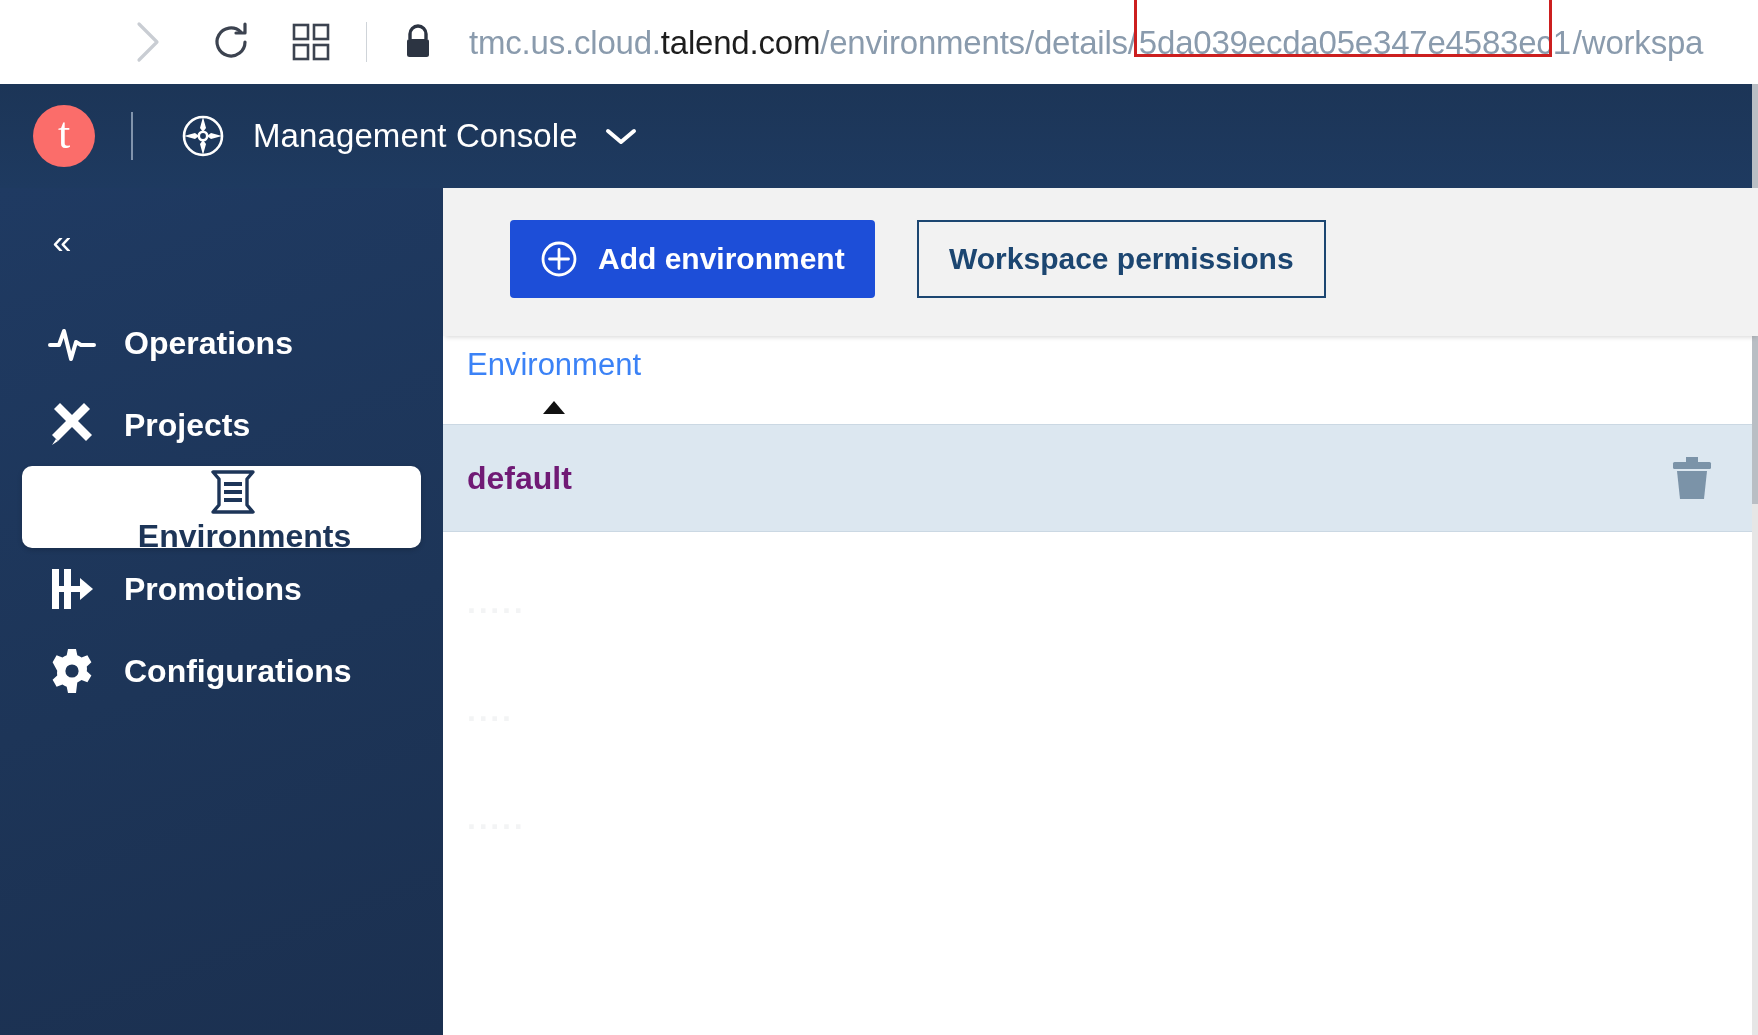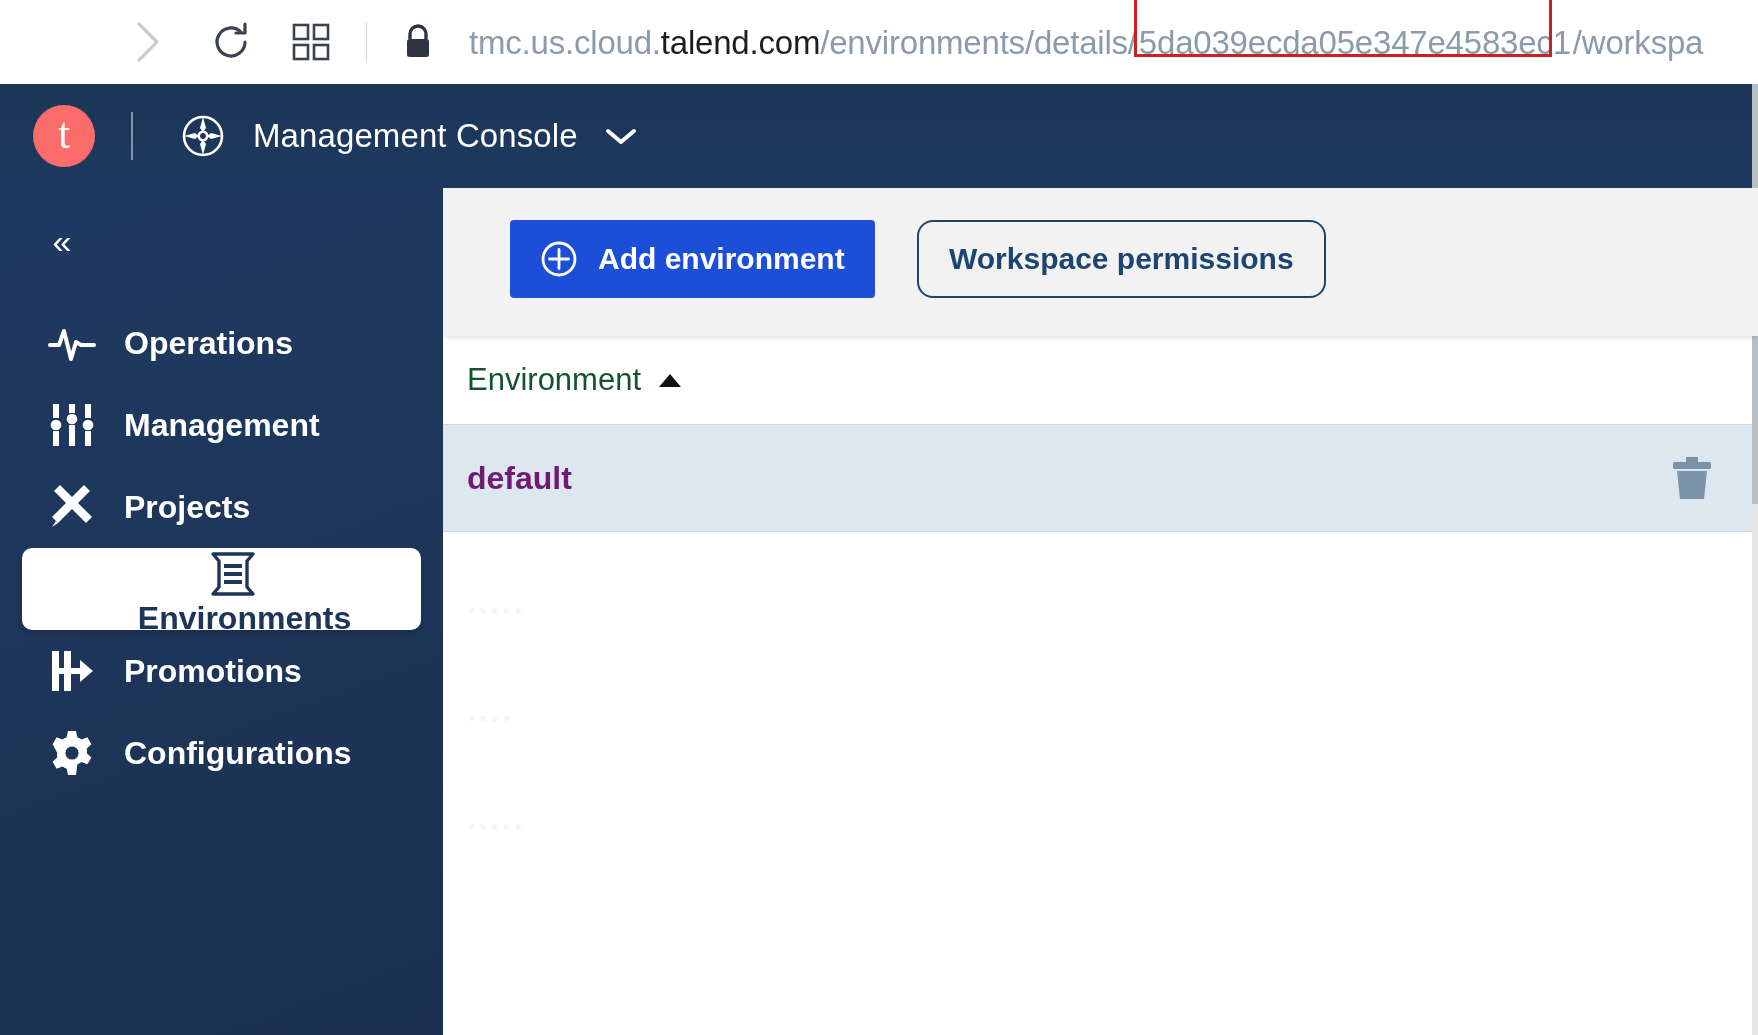--- a/index.html
+++ b/index.html
@@ -168,40 +168,41 @@
     font-family: "Liberation Sans", sans-serif;
     display: flex; align-items: center; justify-content: center;
     gap: 20px;
     cursor: pointer;
     padding: 0 30px;
   }
   .btn-outline {
     position: absolute; left: 474px; top: 32px;
     height: 78px; min-width: 386px;
     background: #f2f2f2;
-    border: 2px solid #1c4671; border-radius: 16px;
+    border: 2px solid #1c4671; border-radius: 0;
     color: #1c4671;
     font-size: 30px; font-weight: bold;
     font-family: "Liberation Sans", sans-serif;
     display: flex; align-items: center; justify-content: center;
     cursor: pointer;
     padding: 0 30px;
   }
 
   .table-area { position: relative; height: 699px; background: #ffffff; }
   .table-head {
     height: 88px;
     display: flex; align-items: center;
     background: #ffffff;
     padding-left: 24px;
   }
   .col-head {
     display: flex; align-items: center; gap: 18px;
-    color: #14532d;
+    color: #3b82f6;
     font-size: 31px;
+    flex-direction: column;
   }
   .sort-caret {
     width: 0; height: 0;
     border-left: 11px solid transparent;
     border-right: 11px solid transparent;
     border-bottom: 13px solid #111111;
   }
   .row {
     position: relative;
     height: 108px;
@@ -334,36 +335,20 @@
 
       <div class="nav-item">
         <span class="nav-icon">
           <svg width="48" height="44" viewBox="0 0 48 44">
               <path d="M2 24 H11 L16 10 L23 38 L28 21 L33 24 H46" fill="none" stroke="currentColor" stroke-width="4" stroke-linejoin="round" stroke-linecap="round"></path>
             </svg>
         </span>
         <span class="nav-label">Operations</span>
       </div>
 
-      <div class="nav-item">
-        <span class="nav-icon">
-          <svg width="48" height="48" viewBox="0 0 48 48">
-            <rect x="5" y="3" width="6" height="14" fill="currentColor"></rect>
-              <rect x="5" y="30" width="6" height="15" fill="currentColor"></rect>
-              <circle cx="8" cy="24" r="5.3" fill="currentColor"></circle>
-            <rect x="21" y="3" width="6" height="9" fill="currentColor"></rect>
-              <rect x="21" y="24" width="6" height="21" fill="currentColor"></rect>
-              <circle cx="24" cy="18" r="5.3" fill="currentColor"></circle>
-            <rect x="37" y="3" width="6" height="14" fill="currentColor"></rect>
-              <rect x="37" y="30" width="6" height="15" fill="currentColor"></rect>
-              <circle cx="40" cy="24" r="5.3" fill="currentColor"></circle>
-          </svg>
-        </span>
-        <span class="nav-label">Management</span>
-      </div>
 
       <div class="nav-item">
         <span class="nav-icon">
           <svg width="48" height="48" viewBox="0 0 48 48">
             <g fill="currentColor">
               <path d="M6 8 L12 2 L44 34 L38 40 Z" transform="rotate(0)"></path>
               <path d="M42 8 L36 2 L4 34 L10 40 Z"></path>
             </g>
             <path d="M8 38 L4 44 L10 40 Z" fill="currentColor"></path>
           </svg>

